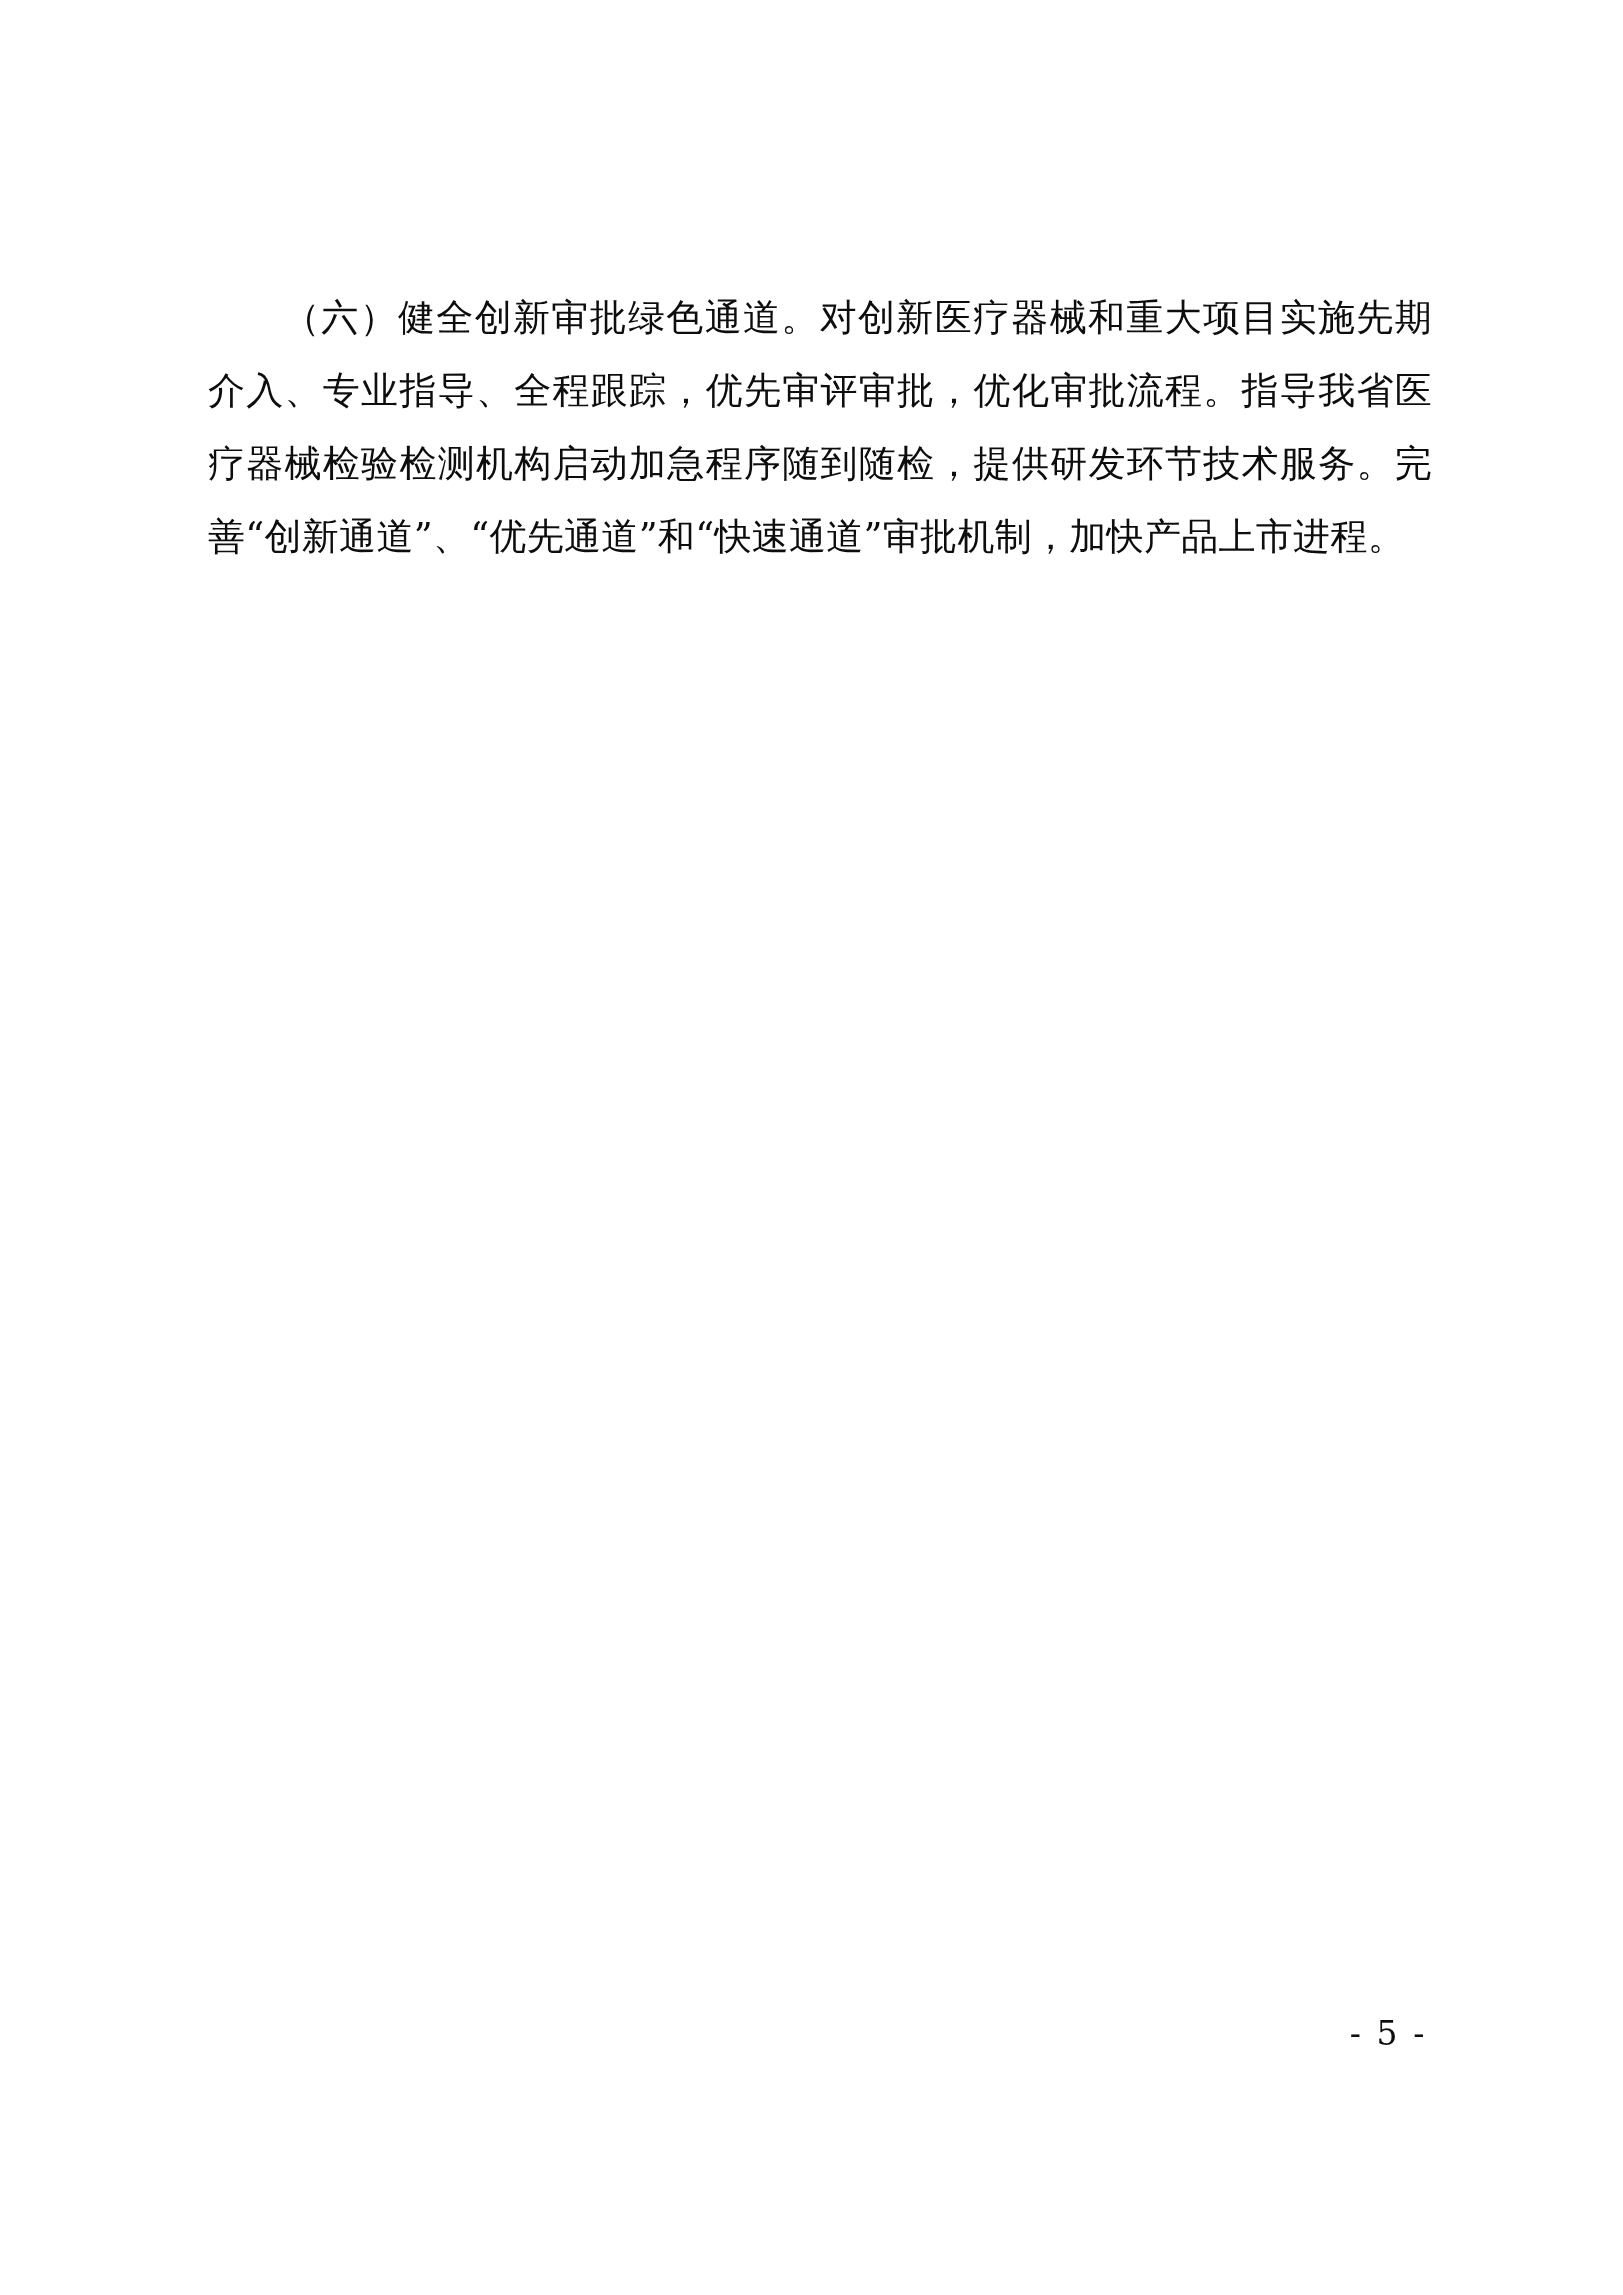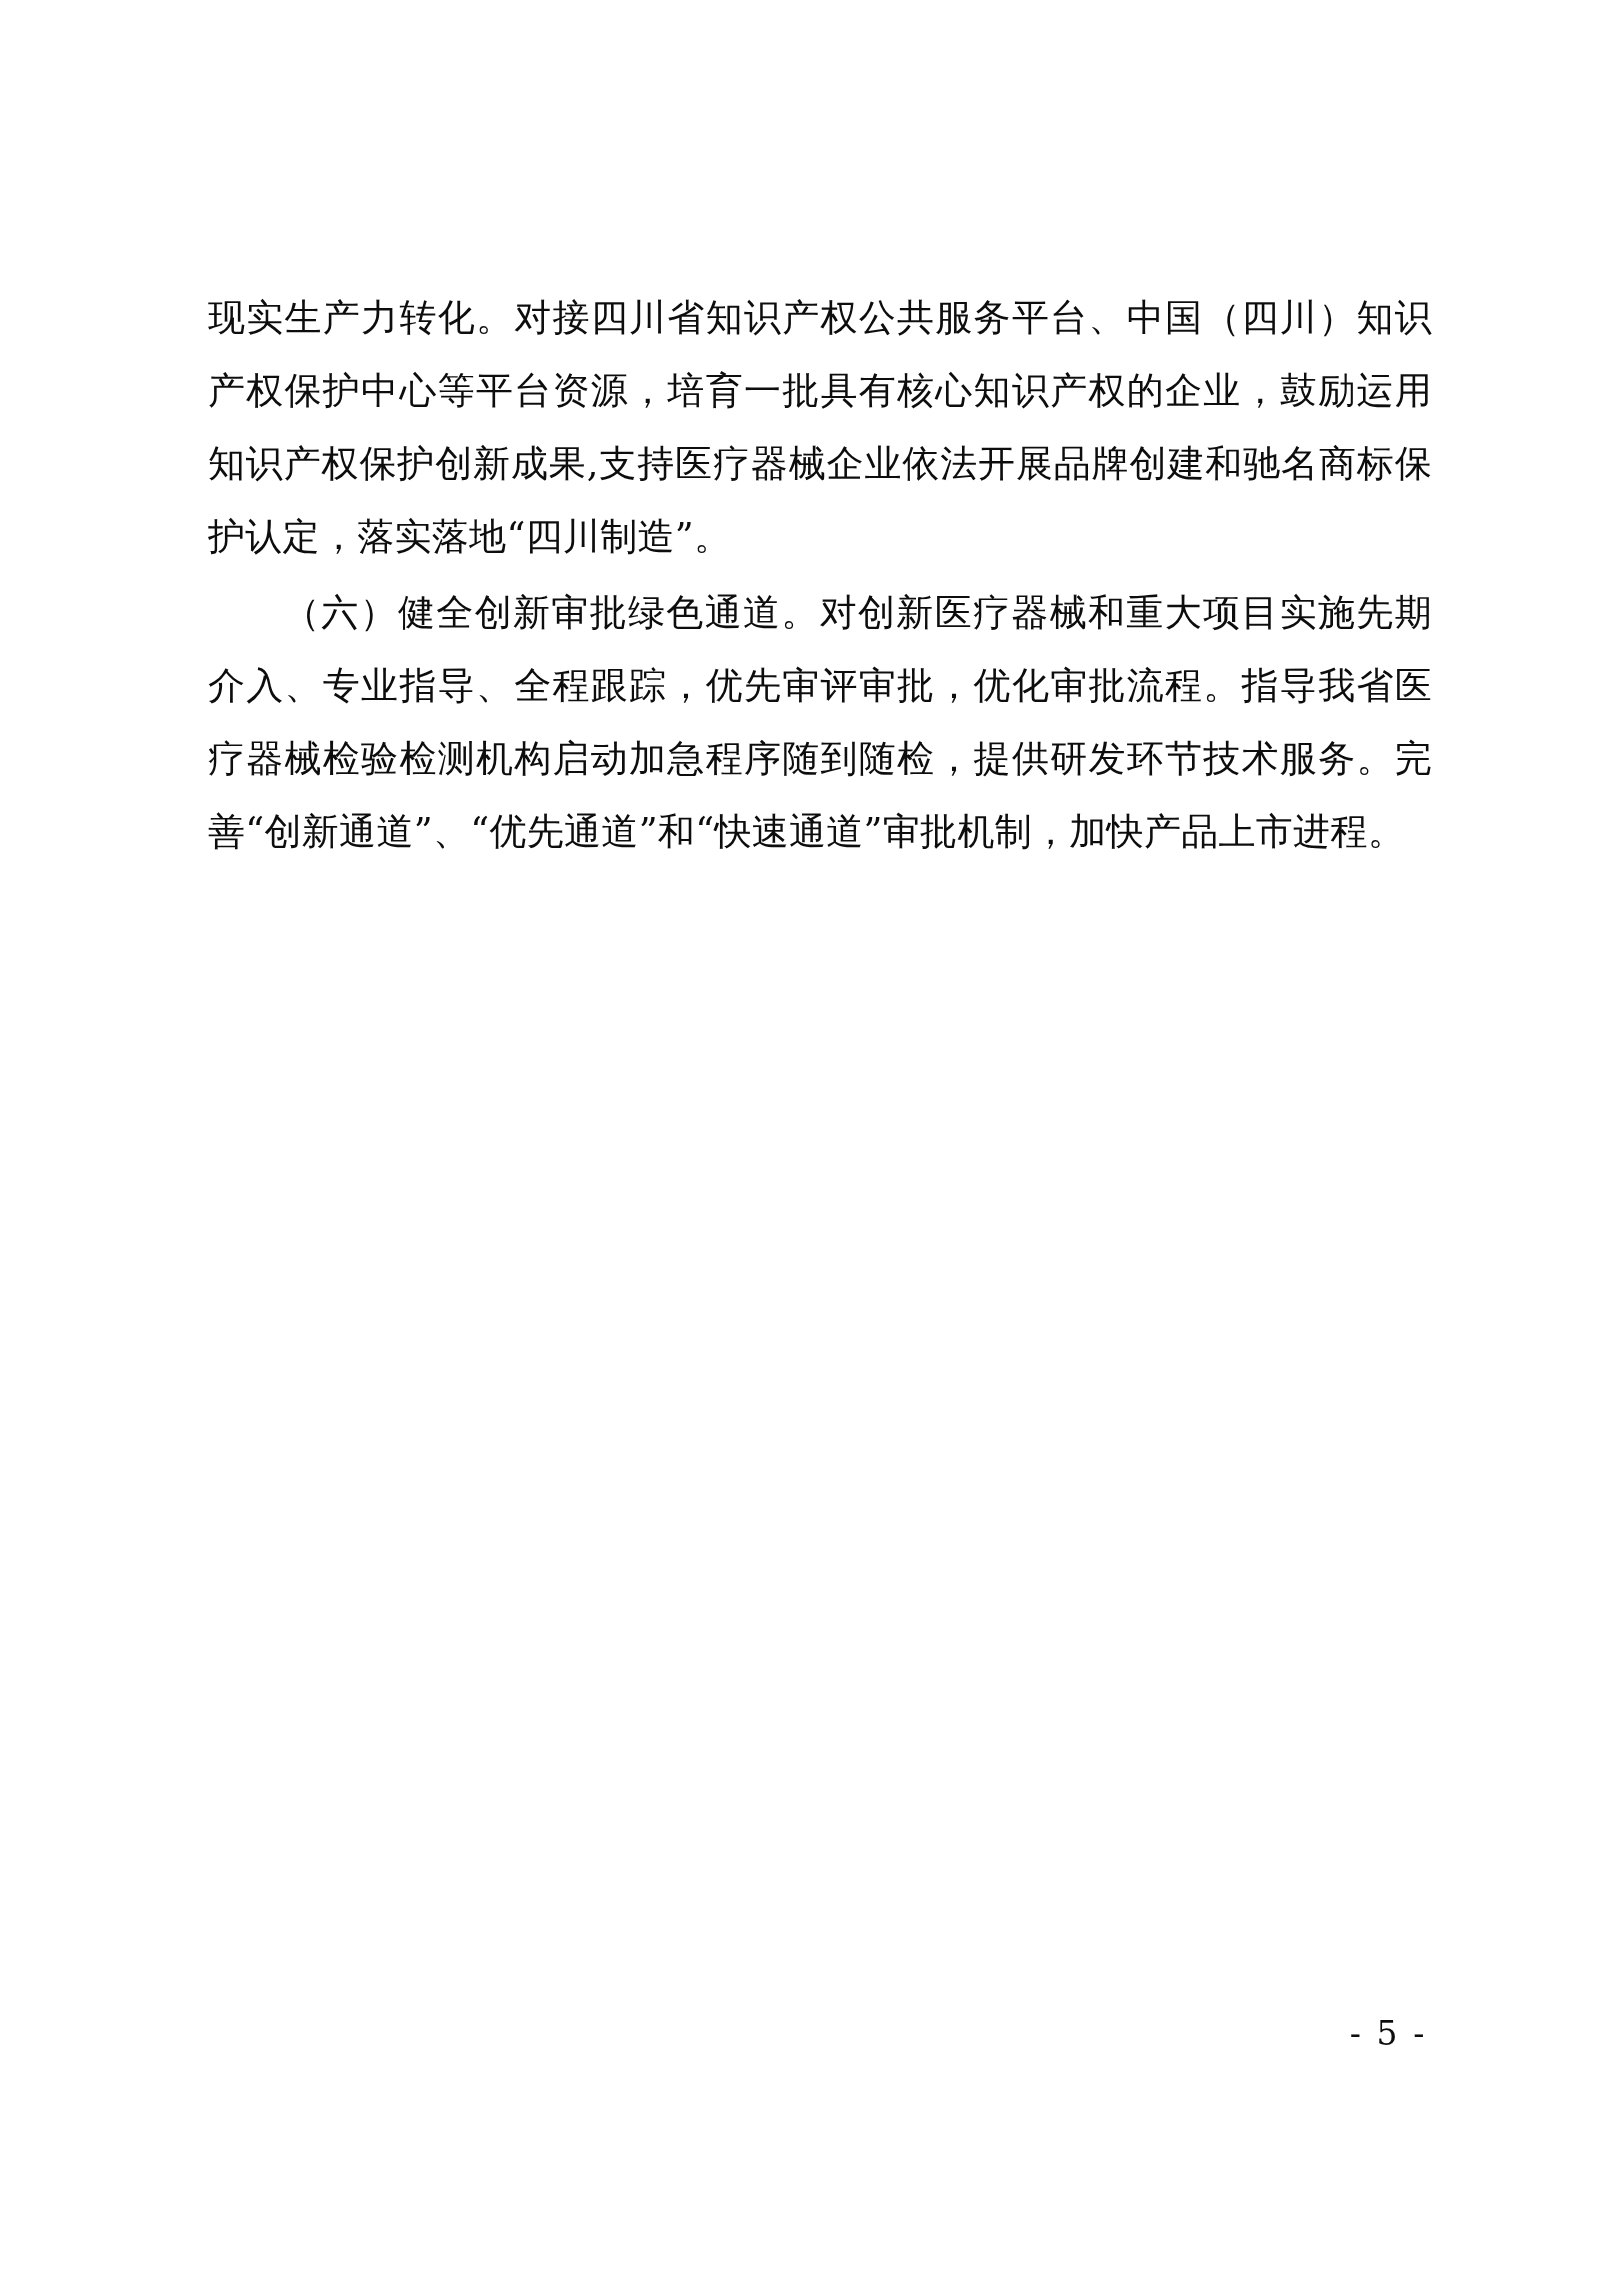--- a/index.html
+++ b/index.html
@@ -50,18 +50,17 @@
     font-family: "DejaVu Serif", "Liberation Serif", serif;
     color: #0d0d0d;
     letter-spacing: 2.6px;
   }
 </style>
 </head>
 <body>
 
 <div class="page">
   <div class="content">
-    <p class="para">现实生产力转化。对接四川省知识产权公共服务平台、中国（四川）知识产权保护中心等平台资源，培育一批具有核心知识产权的企业，鼓励运用知识产权保护创新成果,支持医疗器械企业依法开展品牌创建和驰名商标保护认定，落实落地“四川制造”。</p>
     <p class="para indent">（六）健全创新审批绿色通道。对创新医疗器械和重大项目实施先期介入、专业指导、全程跟踪，优先审评审批，优化审批流程。指导我省医疗器械检验检测机构启动加急程序随到随检，提供研发环节技术服务。完善“创新通道”、“优先通道”和“快速通道”审批机制，加快产品上市进程。</p>
   </div>
   <div class="page-number">- 5 -</div>
 </div>
 
 
 </body></html>

